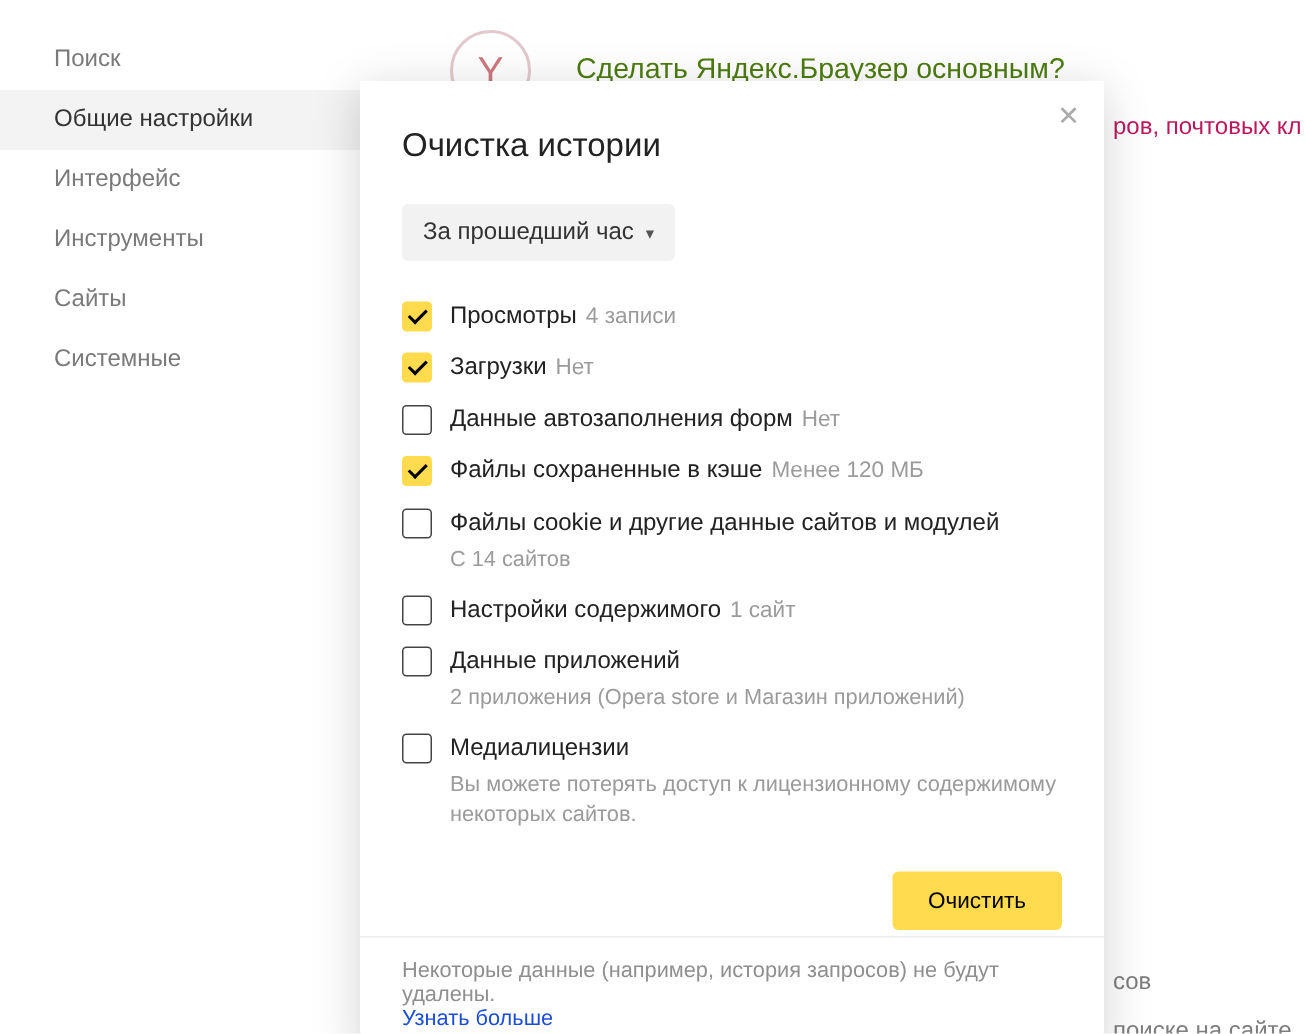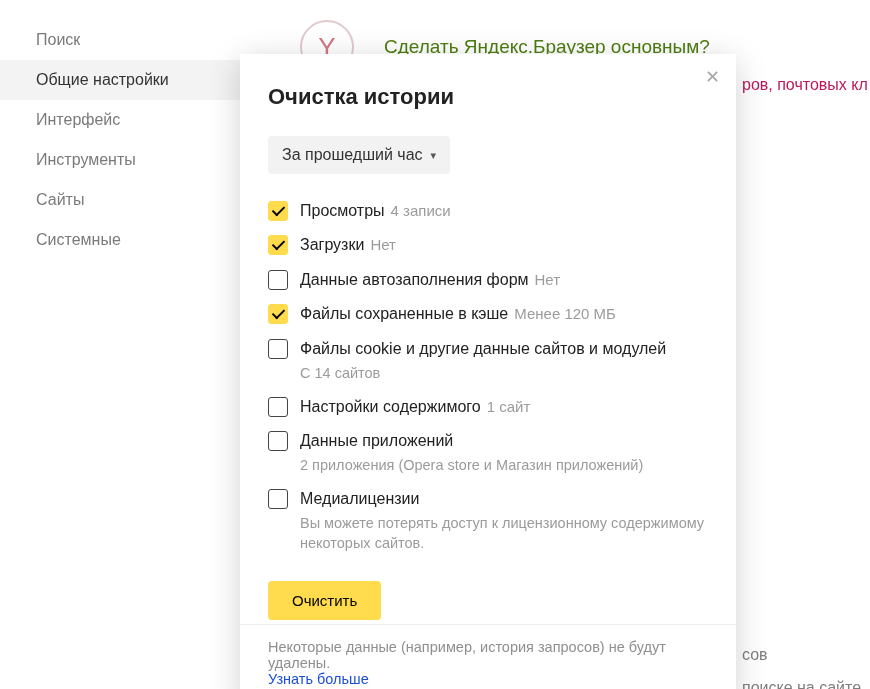--- a/index.html
+++ b/index.html
@@ -76,21 +76,21 @@
       background: #fff;
       box-shadow: 0 6px 30px rgba(0,0,0,0.18);
     }
     .modal-body {
       padding: 30px 28px 20px 28px;
       max-height: 570px;
       overflow: visible;
     }
     .modal-title {
       font-size: 22px;
-      font-weight: bold;
+      font-weight: normal;
       color: #222;
       margin-bottom: 26px;
     }
     .close-icon {
       position: absolute;
       right: 16px;
       top: 14px;
       color: #aaa;
       font-size: 18px;
       cursor: pointer;
@@ -161,21 +161,21 @@
     .opt-sub {
       font-size: 14.5px;
       color: #9b9b9b;
       margin-top: 4px;
       line-height: 1.35;
     }
 
     
     .btn-row {
       display: flex;
-      justify-content: flex-start;
+      justify-content: flex-end;
       gap: 10px;
       margin-top: 28px;
     }
     .btn {
       padding: 11px 24px;
       font-size: 15px;
       border-radius: 4px;
       cursor: pointer;
       border: none;
     }

